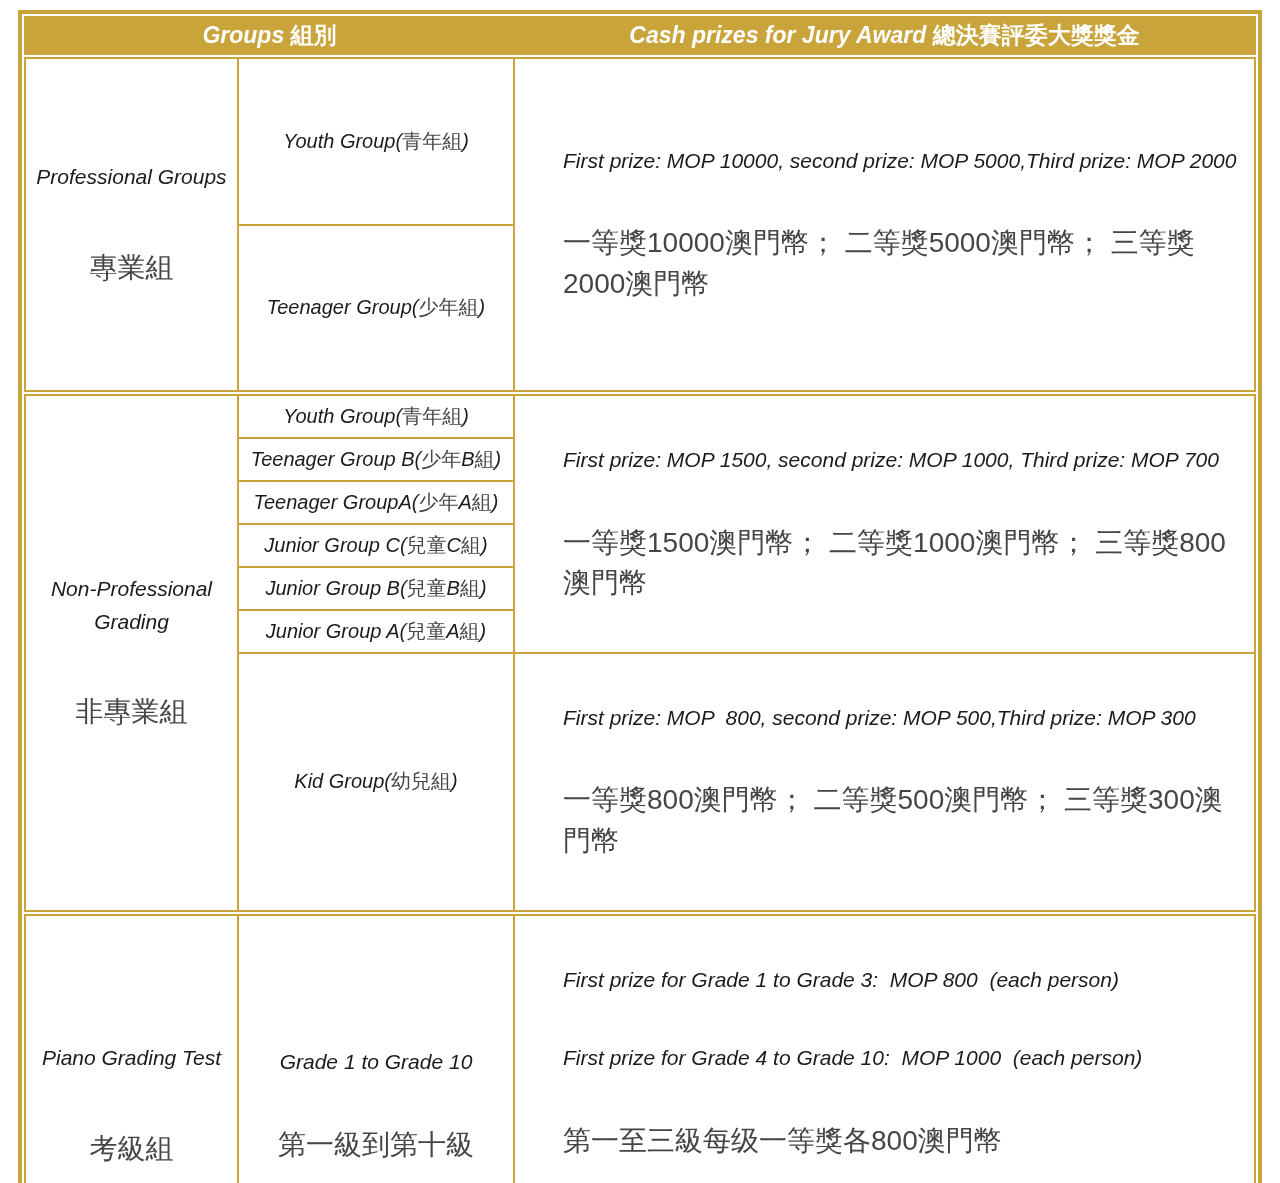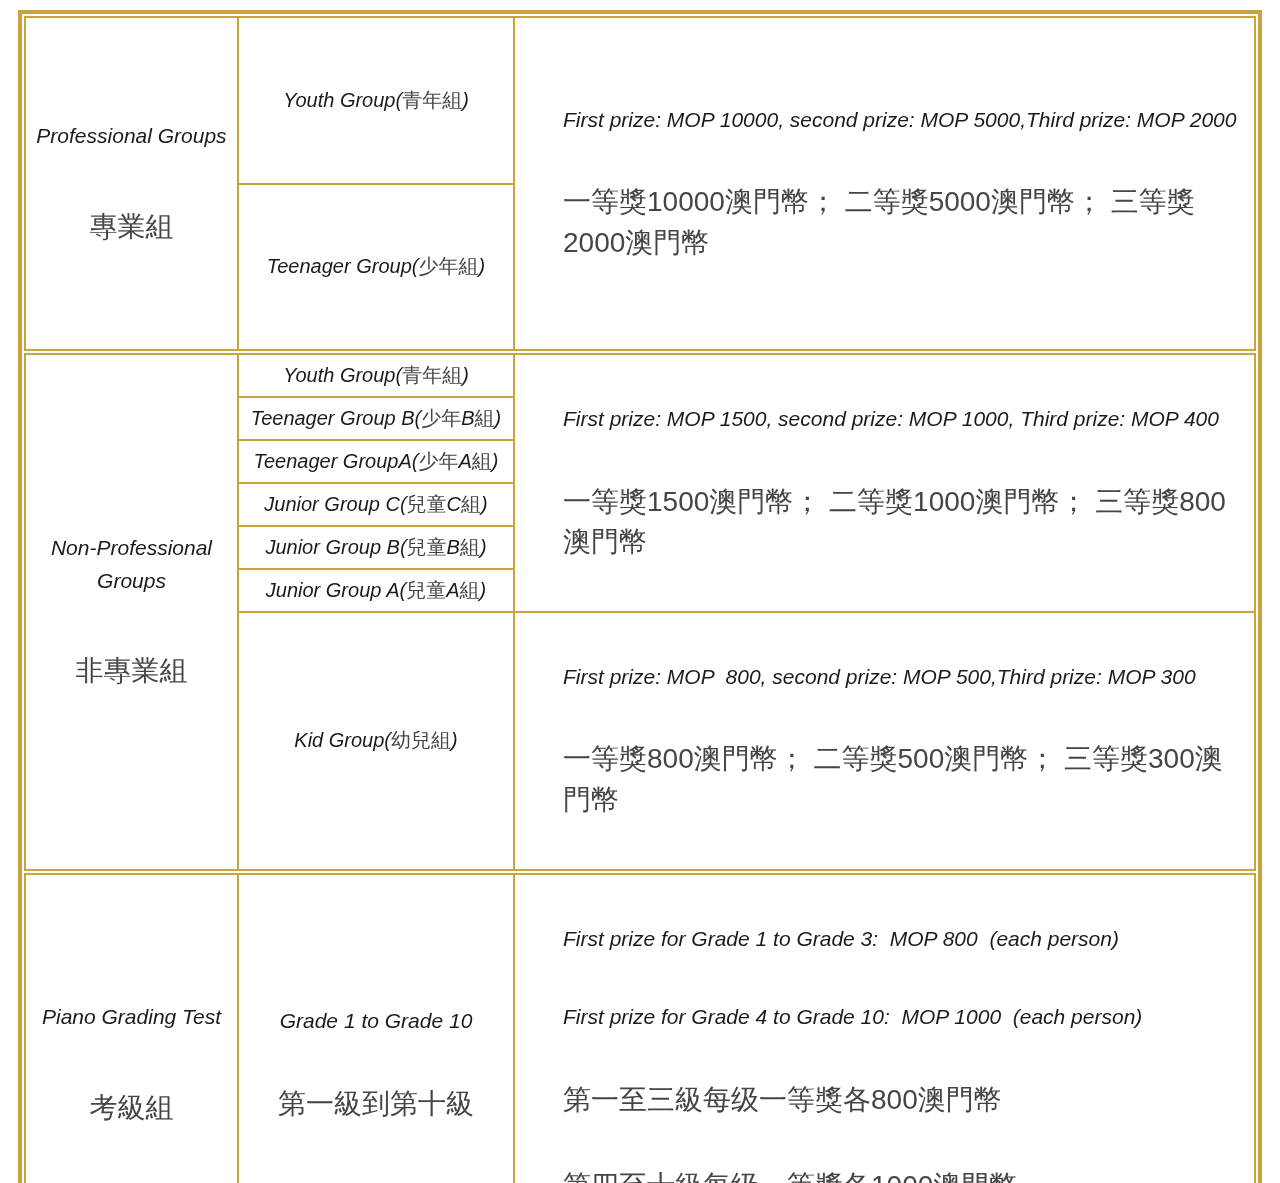--- a/index.html
+++ b/index.html
@@ -74,20 +74,33 @@
     font-size:28px;
     line-height:1.45;
   }
   .small-gap{}
 </style>
 </head>
 <body>
 
 <div class="frame">
 
+  <table class="band">
+    <colgroup>
+        <col class="c1">
+        <col class="c2">
+        <col>
+      </colgroup>
+    <tbody>
+        <tr>
+      <td colspan="2">Groups <span class="cjk">組別</span></td>
+      <td>Cash prizes for Jury Award <span class="cjk">總決賽評委大獎獎金</span></td>
+    </tr>
+  </tbody>
+    </table>
 
   <table class="t-prof">
     <colgroup>
         <col class="c1">
         <col class="c2">
         <col>
       </colgroup>
     <tbody>
         <tr>
       <td rowspan="2">
@@ -111,27 +124,27 @@
   <table class="t-nonprof">
     <colgroup>
         <col class="c1">
         <col class="c2">
         <col>
       </colgroup>
     <tbody>
         <tr>
       <td rowspan="7">
         <div class="gname">
-          <div class="en-line">Non-Professional Groups</div>
+          <div class="en-line">Non-Professional Grading</div>
           <div class="zh-line"><span class="cjk">非專業組</span></div>
         </div>
       </td>
       <td class="sub">Youth Group(<span class="cjk">青年組</span>)</td>
       <td rowspan="6" class="prize">
-        <div class="en-line">First prize: MOP 1500, second prize: MOP 1000, Third prize: MOP 400</div>
+        <div class="en-line">First prize: MOP 1500, second prize: MOP 1000, Third prize: MOP 700</div>
         <div class="zh-line"><span class="cjk">一等獎</span>1500<span class="cjk">澳門幣；</span> <span class="cjk">二等獎</span>1000<span class="cjk">澳門幣；</span> <span class="cjk">三等獎</span>800<span class="cjk">澳門幣</span></div>
       </td>
     </tr>
     <tr>
           <td class="sub">Teenager Group B(<span class="cjk">少年</span>B<span class="cjk">組</span>)</td>
         </tr>
     <tr>
           <td class="sub">Teenager GroupA(<span class="cjk">少年</span>A<span class="cjk">組</span>)</td>
         </tr>
     <tr>

